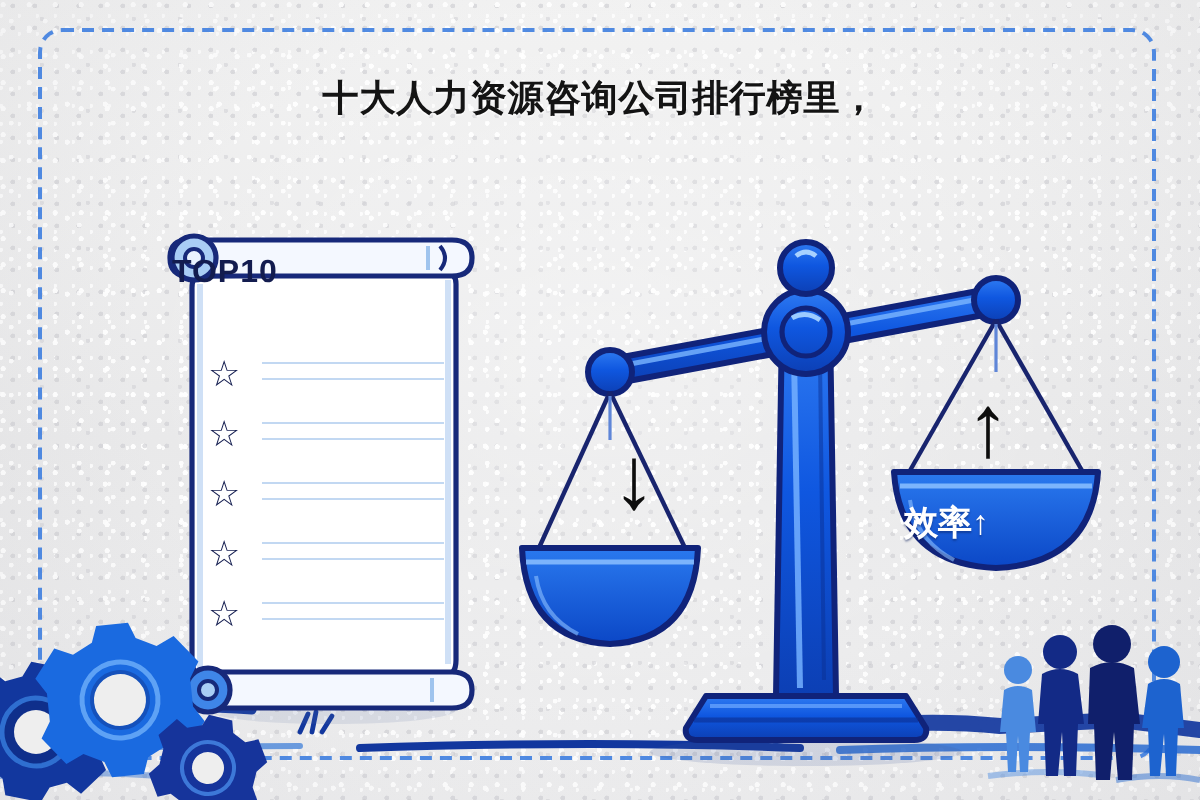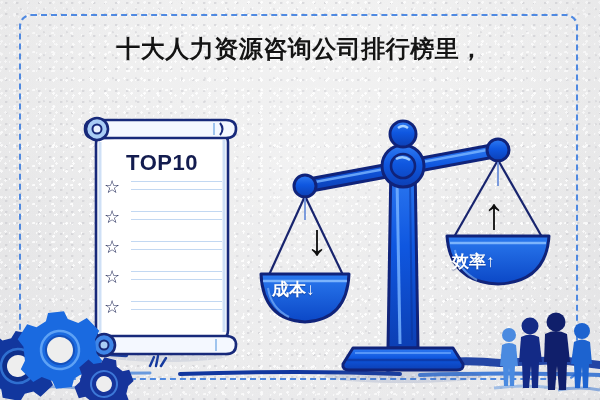--- a/index.html
+++ b/index.html
@@ -59,45 +59,45 @@
   #title-block {
     position: absolute;
     left: 0;
     top: 33px;
     width: 600px;
     text-align: center;
     z-index: 6;
   }
   .title-line {
     color: #141414;
-    font-size: 24px;
+    font-size: 18px;
     font-weight: bold;
     line-height: 32px;
     letter-spacing: .5px;
     text-shadow: 0 1px 0 rgba(255,255,255,.55);
     white-space: nowrap;
   }
 
   
   #scroll {
     position: absolute;
     left: 86px;
     top: 112px;
     width: 152px;
     height: 250px;
     z-index: 5;
   }
   #scroll svg { display: block; overflow: visible; }
   #top10-label {
     position: absolute;
-    left: 0; top: 38px;
+    left: 0; top: 16px;
     width: 152px;
-    text-align: center;
+    text-align: left;
     color: #131c4f;
-    font-size: 22px;
+    font-size: 16px;
     font-weight: bold;
     letter-spacing: .5px;
   }
   .scroll-row {
     position: absolute;
     left: 18px;
     width: 120px;
     height: 16px;
   }
   .scroll-star {
@@ -292,21 +292,20 @@
 
       <path d="M192 128 L294 128 Q291 174 243 176 Q195 174 192 128 Z" fill="url(#panfill)" stroke="#10237a" stroke-width="3" stroke-linejoin="round"></path>
       <path d="M195 135 L291 135" stroke="#8cc0ff" stroke-width="2.4" fill="none" opacity=".85"></path>
       <path d="M200 142 Q203 162 222 172" stroke="#8cc0ff" stroke-width="2" fill="none" opacity=".6"></path>
     </svg>
   </div>
 
   <div class="arrow-glyph" id="arrow-down">↓</div>
   <div class="arrow-glyph" id="arrow-up">↑</div>
 
-  <div class="pan-label" id="label-cost">成本↓</div>
   <div class="pan-label" id="label-eff">效率↑</div>
 
   <div id="ground">
     <svg width="600" height="70" viewBox="0 0 600 70">
       <path d="M-5 44 L150 43" stroke="#3f7fd8" stroke-width="3" fill="none" opacity=".75" stroke-linecap="round"></path>
       <path d="M44 26 Q90 22 126 25" stroke="#12379e" stroke-width="4.5" fill="none" stroke-linecap="round"></path>
       <path d="M180 44 Q300 40 400 44" stroke="#12379e" stroke-width="4" fill="none" stroke-linecap="round"></path>
       <path d="M388 38 Q452 28 500 33 L560 30 L600 35" stroke="#12379e" stroke-width="8" fill="none" stroke-linecap="round" opacity=".92"></path>
       <path d="M420 45 Q500 42 600 45" stroke="#1d63cf" stroke-width="4" fill="none" stroke-linecap="round" opacity=".8"></path>
       <path d="M150 36 L154 27 M156 36 L158 26 M161 36 L166 28" stroke="#12379e" stroke-width="2.4" fill="none" stroke-linecap="round"></path>

